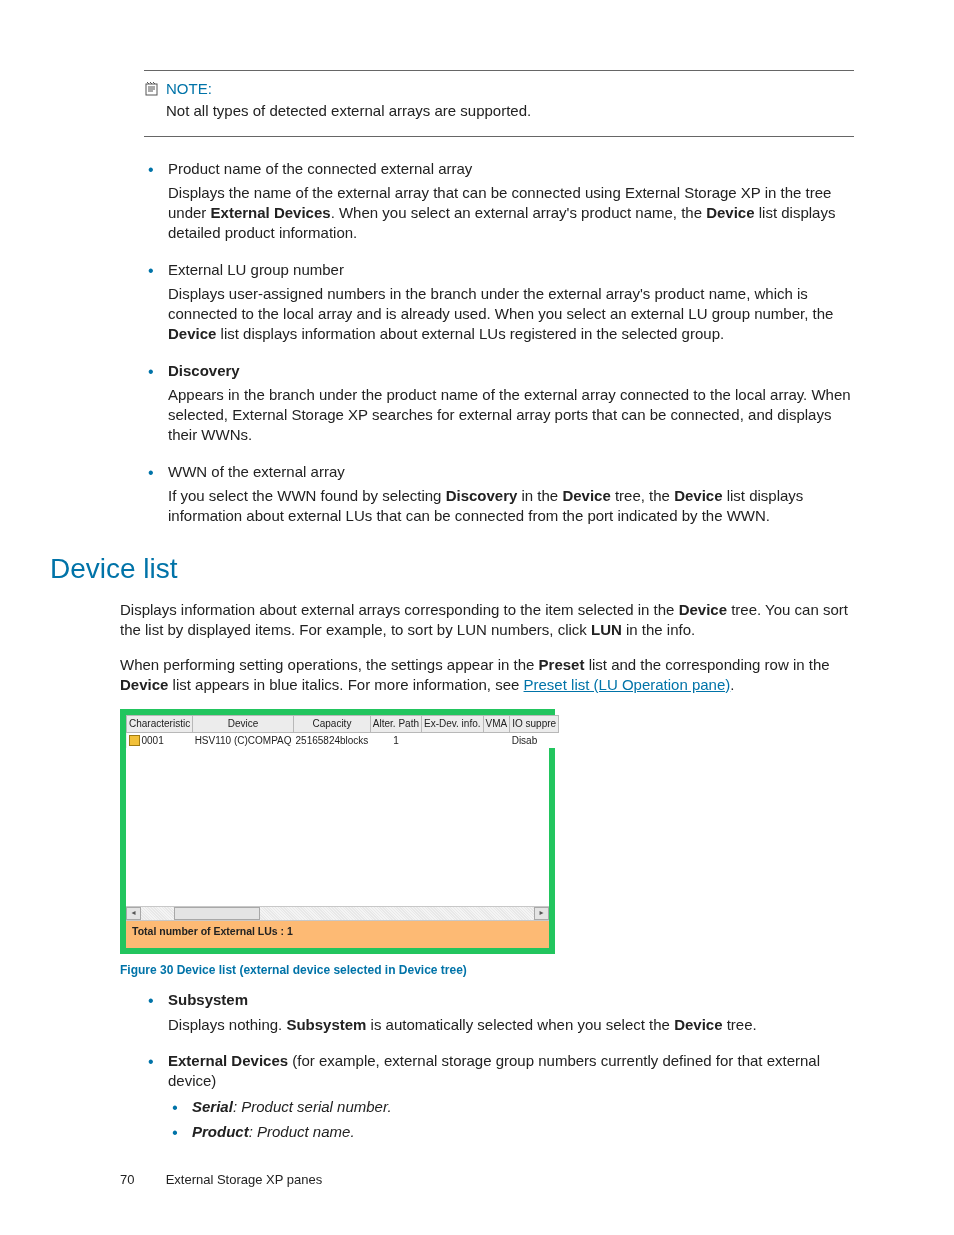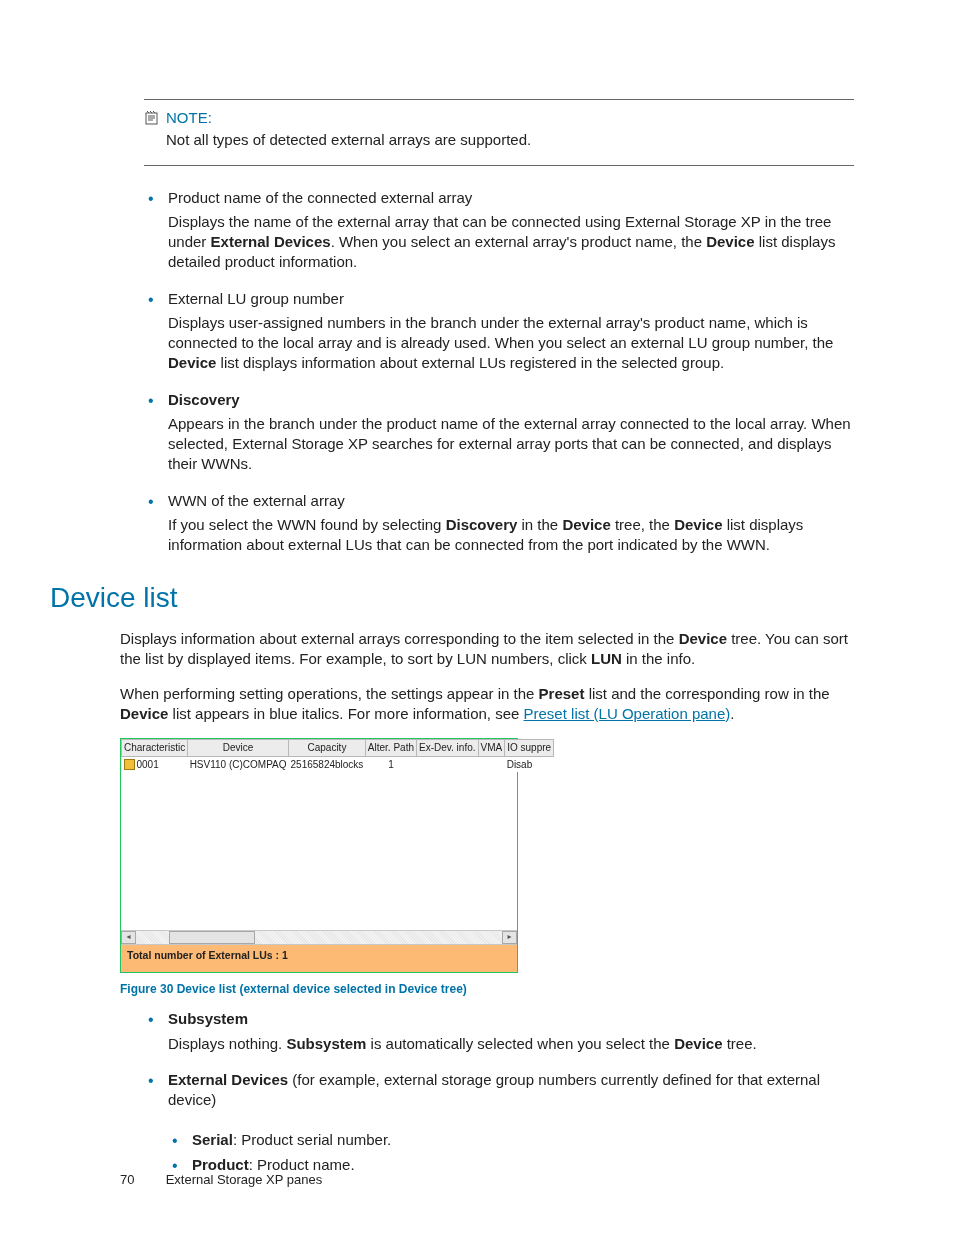--- a/index.html
+++ b/index.html
@@ -15,37 +15,36 @@
   }
   .page {
     padding: 70px 100px 40px 120px;
   }
   .note-box {
     border-top: 1px solid #666;
     border-bottom: 1px solid #666;
     padding: 8px 0 14px 0;
     margin-left: 24px;
     margin-bottom: 22px;
-    margin-top: 29px;
   }
   .note-row { display: flex; align-items: flex-start; gap: 6px; }
   .note-icon { width: 16px; height: 16px; margin-top: 2px; flex-shrink: 0; }
   .note-label { color: #0073a8; font-size: 15px; }
   .note-text { margin-left: 22px; margin-top: 2px; }
   ul.outer { list-style: none; margin-left: 24px; }
   ul.outer > li { position: relative; padding-left: 24px; margin-bottom: 16px; }
   ul.outer > li::before {
     content: "•";
     position: absolute;
     left: 4px;
     top: 0;
     color: #0073a8;
     font-size: 16px;
   }
-  ul.inner { list-style: none; margin-top: 20px; }
+  ul.inner { list-style: none; margin-top: 6px; font-style: italic; }
   ul.inner > li { position: relative; padding-left: 24px; margin-bottom: 4px; }
   ul.inner > li::before {
     content: "•";
     position: absolute;
     left: 4px;
     top: 0;
     color: #0073a8;
     font-size: 16px;
   }
   .li-head { margin-bottom: 4px; }
@@ -54,22 +53,22 @@
   h2.section {
     color: #0073a8;
     font-weight: normal;
     font-size: 28px;
     margin: 24px 0 12px -70px;
   }
   .para { margin-bottom: 14px; }
   .link { color: #0073a8; text-decoration: underline; }
   .figure-wrap { margin: 6px 0 10px 0; }
   .dev-table-wrap {
-    width: 398px;
-    border: 1px solid #22c55e;
+    width: 435px;
+    border: 6px solid #22c55e;
     background: #ececec;
     font-family: Tahoma, Arial, sans-serif;
     font-size: 10px;
   }
   .dev-table { width: 100%; border-collapse: collapse; }
   .dev-table th {
     background: #ececec;
     border: 1px solid #b8b8b8;
     font-weight: normal;
     padding: 1px 2px;

